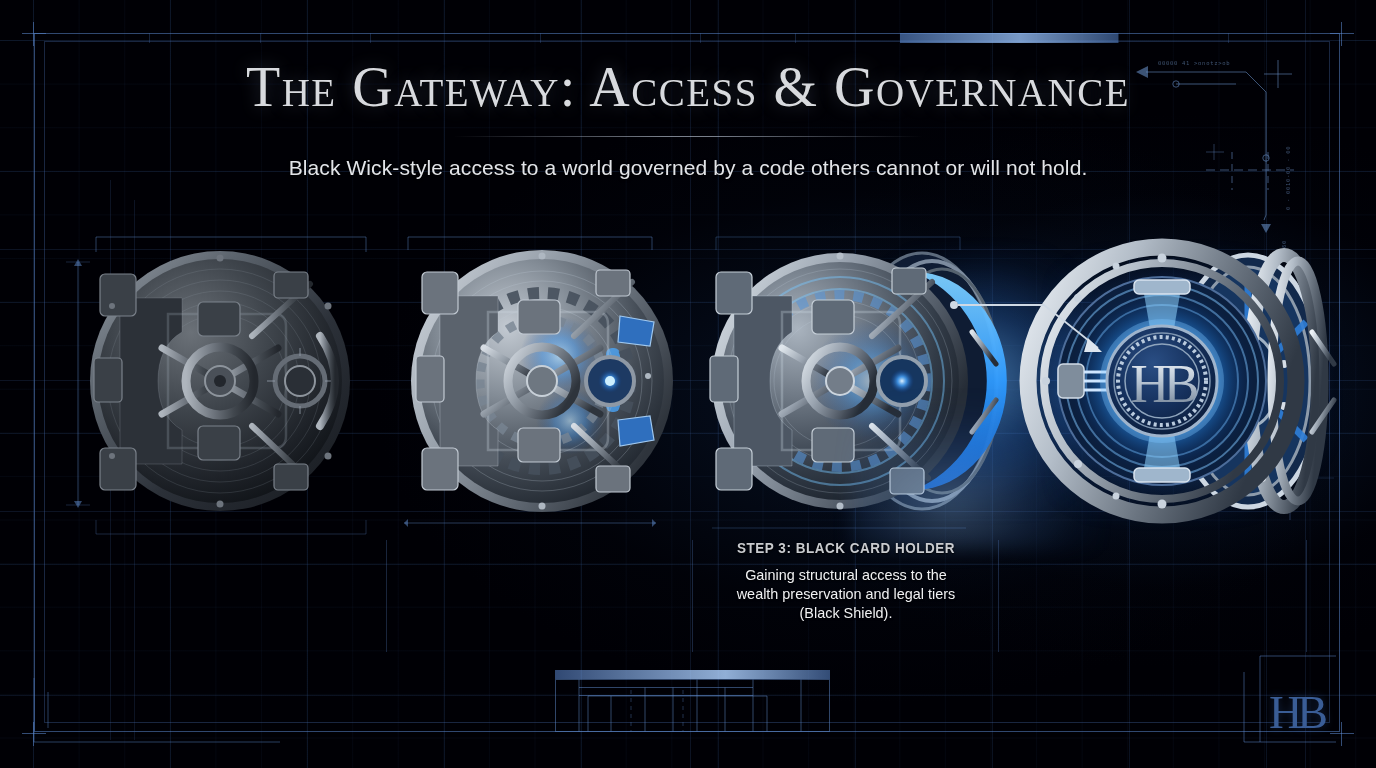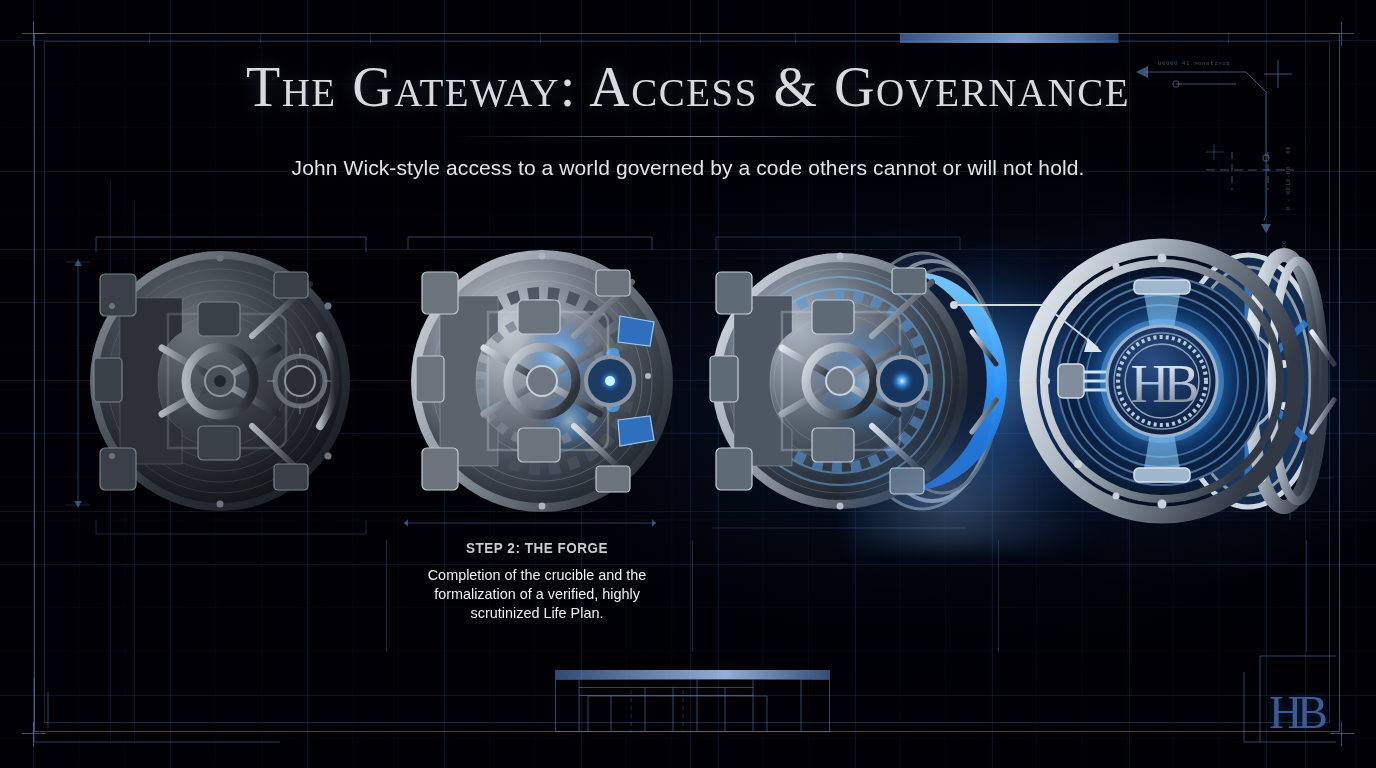--- a/index.html
+++ b/index.html
@@ -207,21 +207,21 @@
         <text x="30" y="25">00000 41 &gt;onotz&gt;ob</text>
         <text x="162" y="170" transform="rotate(-90 162 170)">0 - 0010-00 - 00</text>
         <text x="158" y="216" transform="rotate(-90 158 216)">0060</text>
       </g>
     </svg>
   </div>
 
   <div class="header">
     <div class="title">The Gateway: Access &amp; Governance</div>
     <div class="title-rule"></div>
-    <div class="subtitle">John Wick-style access to a world governed by a code others cannot or will not hold.</div>
+    <div class="subtitle">Black Wick-style access to a world governed by a code others cannot or will not hold.</div>
   </div>
 
   <svg class="bp-line" style="left:0;top:0;width:1376px;height:768px;background:none;">
     <g stroke="rgba(96,140,205,0.45)" fill="none" stroke-width="1">
 
       <path d="M78 262 L78 505"></path>
       <path d="M74 266 l4 -7 l4 7 z" fill="rgba(96,140,205,0.5)" stroke="none"></path>
       <path d="M74 501 l4 7 l4 -7 z" fill="rgba(96,140,205,0.5)" stroke="none"></path>
       <path d="M66 262 L90 262 M66 505 L90 505" stroke="rgba(80,120,185,0.3)"></path>
 
@@ -639,23 +639,23 @@
       <path d="M140 42 L154 56 L136 56 Z" fill="#dde5ee"></path>
     </svg>
   </div>
 
   <div class="captions">
     <div class="col-div" style="left:386px;"></div>
     <div class="col-div" style="left:692px;"></div>
     <div class="col-div" style="left:998px;"></div>
     <div class="col-div" style="left:1306px;"></div>
 
-    <div class="cap c2">
-      <div class="cap-title">STEP 2: THE FORGE</div>
-      <div class="cap-body" style="width:258px;margin-left:auto;margin-right:auto;">Completion of the crucible and the formalization of a verified, highly scrutinized Life Plan.</div>
+    <div class="cap c3">
+      <div class="cap-title">STEP 3: BLACK CARD HOLDER</div>
+      <div class="cap-body" style="width:248px;margin-left:auto;margin-right:auto;">Gaining structural access to the wealth preservation and legal tiers (Black Shield).</div>
     </div>
   </div>
 
   <div class="tb-hl"></div>
   <div class="titleblock">
     <svg width="275" height="62" viewBox="0 0 275 62">
       <g stroke="rgba(96,140,205,0.50)" fill="none" stroke-width="1">
         <rect x="0.5" y="9.5" width="274" height="52"></rect>
         <path d="M24 9.5 L24 61.5 M142 9.5 L142 61.5 M198 9.5 L198 61.5 M246 9.5 L246 61.5"></path>
         <path d="M24 17.5 L198 17.5 M24 25.5 L198 25.5"></path>

